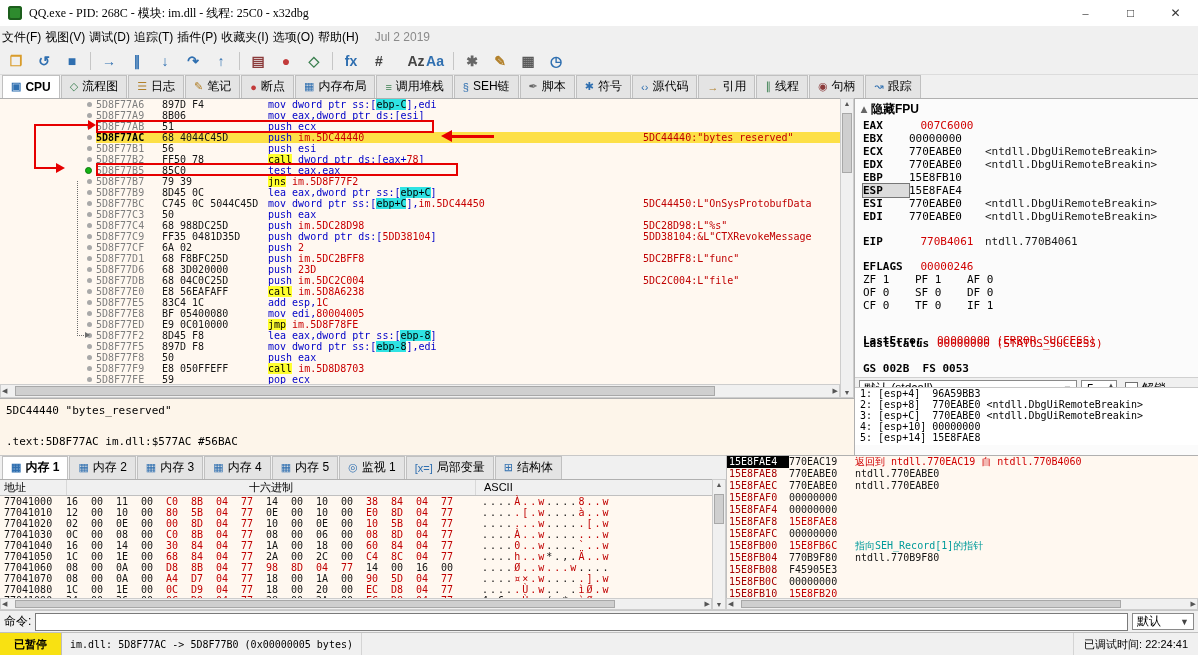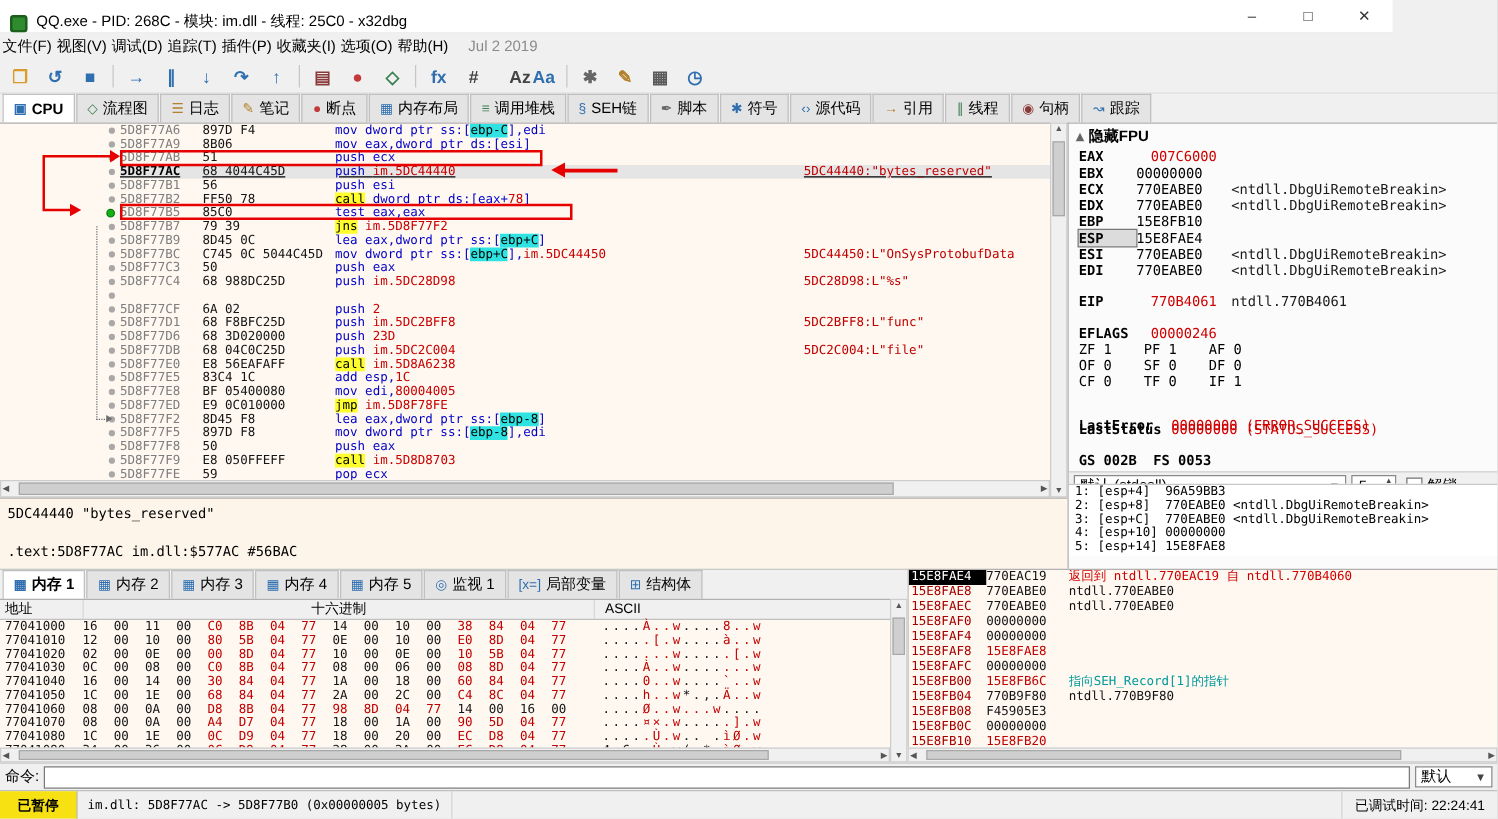--- a/index.html
+++ b/index.html
@@ -1,21 +1,21 @@
 <!DOCTYPE html>
 <html><head>
 <meta charset="utf-8">
 <style>
   html,body{margin:0;padding:0;background:#d6d6d6;}
   #app{position:relative;width:1198px;height:655px;background:#f0f0f0;overflow:hidden;
        font-family:"Liberation Sans",sans-serif;font-size:12px;color:#000;}
 
   
-  #titlebar{position:absolute;left:0;top:0;width:1114px;height:26px;background:#ffffff;
-            border-bottom:1px solid #d9d9d9;display:flex;align-items:flex-end;}
+  #titlebar{position:absolute;left:0;top:0;width:1198px;height:26px;background:#ffffff;
+            border-bottom:1px solid #d9d9d9;display:flex;align-items:center;font-family:Liberation Serif, serif;}
   #app-icon{width:14px;height:14px;margin:0 7px 0 8px;border-radius:3px;
             background:#2e8b2e;box-shadow:inset 0 0 0 2px #1d5e1d;}
   #title-text{font-size:12px;color:#000;}
   #win-controls{margin-left:auto;display:flex;height:26px;}
   .win-btn{width:45px;height:26px;text-align:center;line-height:26px;color:#333;font-size:12px;}
 
   
   #menubar{position:absolute;left:0;top:26px;width:1198px;height:22px;background:#f0f0f0;
            display:flex;align-items:center;border-bottom:1px solid #e3e3e3;}
   .menu-item{padding:2px 2px;}
@@ -38,21 +38,21 @@
   .tab .tab-glyph{font-size:11px;}
 
   
   #disasm{position:absolute;left:0;top:98px;width:840px;height:286px;background:#fff8f0;
           border-top:1px solid #b0b0b0;overflow:hidden;}
   .d-row{display:flex;height:11px;line-height:11px;font-family:"DejaVu Sans Mono",monospace;font-size:10px;white-space:pre;}
   .d-gut{width:96px;position:relative;flex:none;}
   .d-dot{position:absolute;left:87px;top:3px;width:5px;height:5px;border-radius:50%;background:#a8a8a8;}
   .d-dot.green{left:85px;top:2px;width:7px;height:7px;background:#14b314;border:1px solid #0a7a0a;box-sizing:border-box;}
   .d-main{flex:1;display:flex;}
-  .d-main.sel{background:#e5e5e5;text-decoration:underline;}
+  .d-main.sel{background:#fde047;}
   .d-addr{width:66px;color:#7e7e7e;flex:none;}
   .sel .d-addr{color:#000;font-weight:bold;}
   .d-bytes{width:106px;color:#141414;flex:none;}
   .d-instr{width:375px;color:#0000c8;flex:none;}
   .d-com{flex:1;color:#c00000;overflow:hidden;}
   .t-num,.t-addr{color:#c80000;}
   .t-cyan{background:#2fe3e3;color:#000;}
   .t-branch{background:#ffff2e;color:#000;}
 
   
@@ -320,21 +320,21 @@
         <div class="d-row"><div class="d-gut"><div class="d-dot"></div></div><div class="d-main"><span class="d-addr">5D8F77AB</span><span class="d-bytes">51</span><span class="d-instr">push ecx</span><span class="d-com"></span></div></div>
         <div class="d-row sel"><div class="d-gut"><div class="d-dot"></div></div><div class="d-main sel"><span class="d-addr">5D8F77AC</span><span class="d-bytes">68 4044C45D</span><span class="d-instr">push <span class="t-addr">im.5DC44440</span></span><span class="d-com">5DC44440:"bytes_reserved"</span></div></div>
         <div class="d-row"><div class="d-gut"><div class="d-dot"></div></div><div class="d-main"><span class="d-addr">5D8F77B1</span><span class="d-bytes">56</span><span class="d-instr">push esi</span><span class="d-com"></span></div></div>
         <div class="d-row"><div class="d-gut"><div class="d-dot"></div></div><div class="d-main"><span class="d-addr">5D8F77B2</span><span class="d-bytes">FF50 78</span><span class="d-instr"><span class="t-branch">call</span> dword ptr ds:[eax+<span class="t-num">78</span>]</span><span class="d-com"></span></div></div>
         <div class="d-row"><div class="d-gut"><div class="d-dot green"></div></div><div class="d-main"><span class="d-addr">5D8F77B5</span><span class="d-bytes">85C0</span><span class="d-instr">test eax,eax</span><span class="d-com"></span></div></div>
         <div class="d-row"><div class="d-gut"><div class="d-dot"></div></div><div class="d-main"><span class="d-addr">5D8F77B7</span><span class="d-bytes">79 39</span><span class="d-instr"><span class="t-branch">jns</span> <span class="t-addr">im.5D8F77F2</span></span><span class="d-com"></span></div></div>
         <div class="d-row"><div class="d-gut"><div class="d-dot"></div></div><div class="d-main"><span class="d-addr">5D8F77B9</span><span class="d-bytes">8D45 0C</span><span class="d-instr">lea eax,dword ptr ss:[<span class="t-cyan">ebp+C</span>]</span><span class="d-com"></span></div></div>
         <div class="d-row"><div class="d-gut"><div class="d-dot"></div></div><div class="d-main"><span class="d-addr">5D8F77BC</span><span class="d-bytes">C745 0C 5044C45D</span><span class="d-instr">mov dword ptr ss:[<span class="t-cyan">ebp+C</span>],<span class="t-addr">im.5DC44450</span></span><span class="d-com">5DC44450:L"OnSysProtobufData</span></div></div>
         <div class="d-row"><div class="d-gut"><div class="d-dot"></div></div><div class="d-main"><span class="d-addr">5D8F77C3</span><span class="d-bytes">50</span><span class="d-instr">push eax</span><span class="d-com"></span></div></div>
         <div class="d-row"><div class="d-gut"><div class="d-dot"></div></div><div class="d-main"><span class="d-addr">5D8F77C4</span><span class="d-bytes">68 988DC25D</span><span class="d-instr">push <span class="t-addr">im.5DC28D98</span></span><span class="d-com">5DC28D98:L"%s"</span></div></div>
-        <div class="d-row"><div class="d-gut"><div class="d-dot"></div></div></div>
+        <div class="d-row"><div class="d-gut"><div class="d-dot"></div></div><div class="d-main"><span class="d-addr">5D8F77C9</span><span class="d-bytes">FF35 0481D35D</span><span class="d-instr">push dword ptr ds:[<span class="t-num">5DD38104</span>]</span><span class="d-com">5DD38104:&amp;L"CTXRevokeMessage</span></div></div>
         <div class="d-row"><div class="d-gut"><div class="d-dot"></div></div><div class="d-main"><span class="d-addr">5D8F77CF</span><span class="d-bytes">6A 02</span><span class="d-instr">push <span class="t-num">2</span></span><span class="d-com"></span></div></div>
         <div class="d-row"><div class="d-gut"><div class="d-dot"></div></div><div class="d-main"><span class="d-addr">5D8F77D1</span><span class="d-bytes">68 F8BFC25D</span><span class="d-instr">push <span class="t-addr">im.5DC2BFF8</span></span><span class="d-com">5DC2BFF8:L"func"</span></div></div>
         <div class="d-row"><div class="d-gut"><div class="d-dot"></div></div><div class="d-main"><span class="d-addr">5D8F77D6</span><span class="d-bytes">68 3D020000</span><span class="d-instr">push <span class="t-num">23D</span></span><span class="d-com"></span></div></div>
         <div class="d-row"><div class="d-gut"><div class="d-dot"></div></div><div class="d-main"><span class="d-addr">5D8F77DB</span><span class="d-bytes">68 04C0C25D</span><span class="d-instr">push <span class="t-addr">im.5DC2C004</span></span><span class="d-com">5DC2C004:L"file"</span></div></div>
         <div class="d-row"><div class="d-gut"><div class="d-dot"></div></div><div class="d-main"><span class="d-addr">5D8F77E0</span><span class="d-bytes">E8 56EAFAFF</span><span class="d-instr"><span class="t-branch">call</span> <span class="t-addr">im.5D8A6238</span></span><span class="d-com"></span></div></div>
         <div class="d-row"><div class="d-gut"><div class="d-dot"></div></div><div class="d-main"><span class="d-addr">5D8F77E5</span><span class="d-bytes">83C4 1C</span><span class="d-instr">add esp,<span class="t-num">1C</span></span><span class="d-com"></span></div></div>
         <div class="d-row"><div class="d-gut"><div class="d-dot"></div></div><div class="d-main"><span class="d-addr">5D8F77E8</span><span class="d-bytes">BF 05400080</span><span class="d-instr">mov edi,<span class="t-num">80004005</span></span><span class="d-com"></span></div></div>
         <div class="d-row"><div class="d-gut"><div class="d-dot"></div></div><div class="d-main"><span class="d-addr">5D8F77ED</span><span class="d-bytes">E9 0C010000</span><span class="d-instr"><span class="t-branch">jmp</span> <span class="t-addr">im.5D8F78FE</span></span><span class="d-com"></span></div></div>
         <div class="d-row"><div class="d-gut"><div class="d-dot"></div></div><div class="d-main"><span class="d-addr">5D8F77F2</span><span class="d-bytes">8D45 F8</span><span class="d-instr">lea eax,dword ptr ss:[<span class="t-cyan">ebp-8</span>]</span><span class="d-com"></span></div></div>
         <div class="d-row"><div class="d-gut"><div class="d-dot"></div></div><div class="d-main"><span class="d-addr">5D8F77F5</span><span class="d-bytes">897D F8</span><span class="d-instr">mov dword ptr ss:[<span class="t-cyan">ebp-8</span>],edi</span><span class="d-com"></span></div></div>

